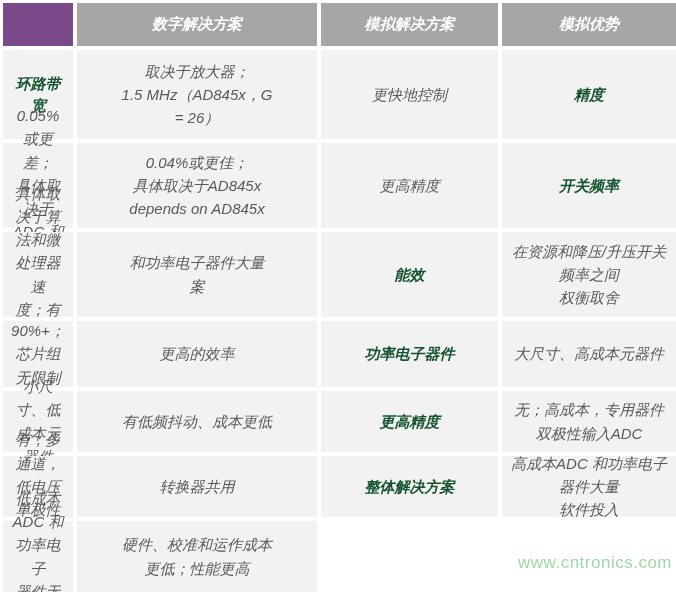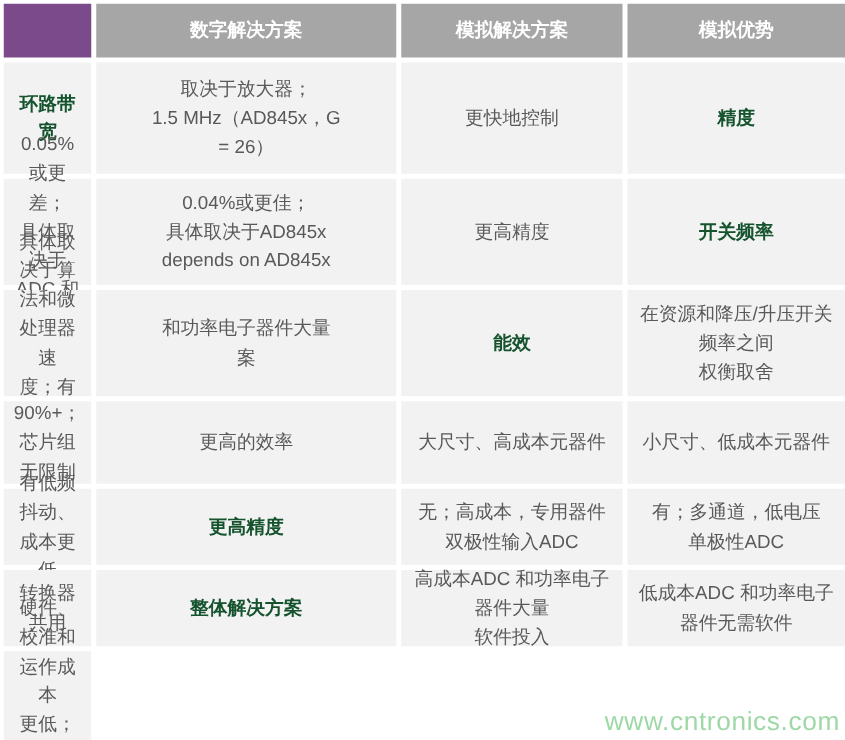--- a/index.html
+++ b/index.html
@@ -25,20 +25,21 @@
     gap: 4px;
   }
   .cell {
     display: flex;
     align-items: center;
     justify-content: center;
     text-align: center;
     white-space: pre-line;
     box-sizing: border-box;
     padding: 4px 8px;
+    font-style: italic;
   }
   .hdr-corner {
     background: #7b4a8b;
   }
   .hdr {
     background: #a6a6a6;
     color: #ffffff;
     font-weight: bold;
     font-size: 15px;
   }
@@ -52,22 +53,22 @@
   }
   .body-cell {
     background: #f2f2f2;
     color: #595959;
     font-size: 15px;
     line-height: 1.55;
   }
   .watermark {
     position: absolute;
     right: 4px;
-    bottom: 2px;
-    font-size: 21px;
+    bottom: 19px;
+    font-size: 17px;
     color: rgba(148, 212, 156, 0.9);
     letter-spacing: 0.5px;
     pointer-events: none;
     white-space: nowrap;
     margin-top: 20px;
   }
 </style>
 </head>
 <body>
 
@@ -98,20 +99,21 @@
 度；有低频抖动</div>
     <div class="cell body-cell">和功率电子器件大量
 案</div>
 
     <div class="cell rowlabel">能效</div>
     <div class="cell body-cell">在资源和降压/升压开关频率之间
 权衡取舍</div>
     <div class="cell body-cell">90%+；芯片组无限制</div>
     <div class="cell body-cell">更高的效率</div>
 
+    <div class="cell rowlabel">功率电子器件</div>
     <div class="cell body-cell">大尺寸、高成本元器件</div>
     <div class="cell body-cell">小尺寸、低成本元器件</div>
     <div class="cell body-cell">有低频抖动、成本更低</div>
 
     <div class="cell rowlabel">更高精度</div>
     <div class="cell body-cell">无；高成本，专用器件
 双极性输入ADC</div>
     <div class="cell body-cell">有；多通道，低电压
 单极性ADC</div>
     <div class="cell body-cell">转换器共用</div>

